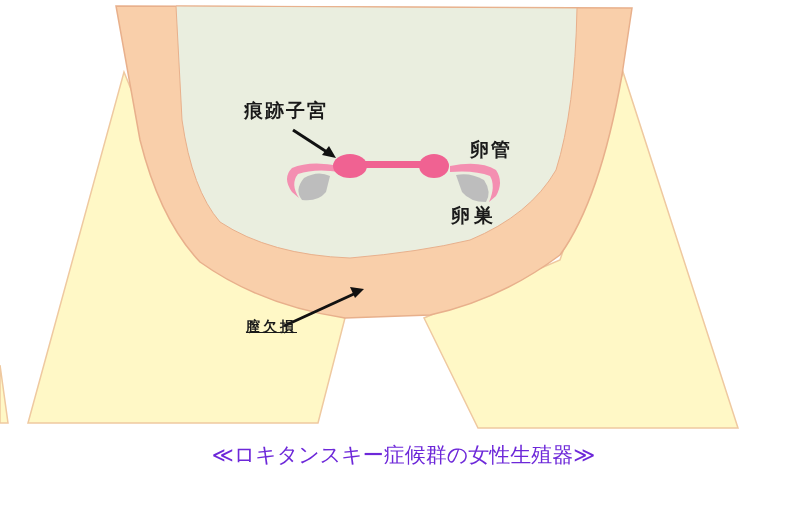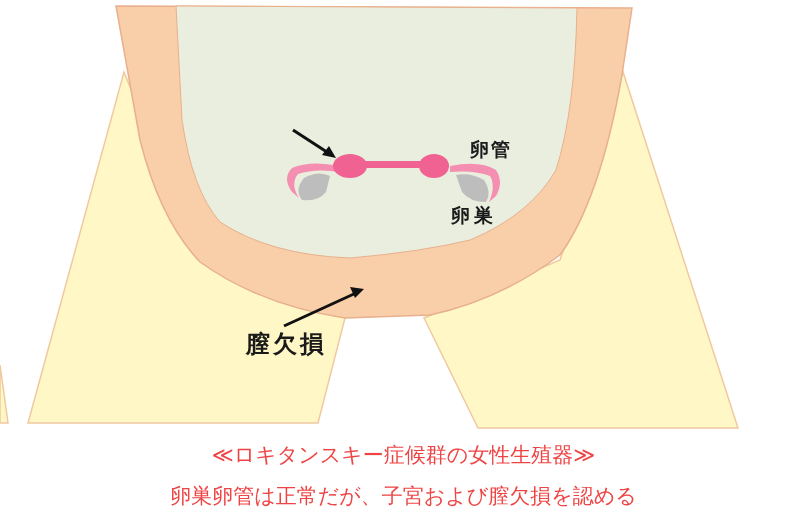--- a/index.html
+++ b/index.html
@@ -1,19 +1,19 @@
 <!DOCTYPE html>
 <html><head>
 <meta charset="utf-8">
 <style>
   html, body { margin: 0; padding: 0; background: #ffffff; }
   body { width: 807px; height: 530px; position: relative; overflow: hidden; font-family: "DejaVu Sans", sans-serif; }
   #stage { position: absolute; left: 0; top: 0; width: 807px; height: 530px; }
   .label { position: absolute; color: #1a1a1a; font-weight: bold; font-size: 19px; letter-spacing: 2px; white-space: nowrap; }
-  .caption { position: absolute; left: 0; width: 807px; text-align: center; color: #ef4444; font-size: 21px; white-space: nowrap; font-family: "DejaVu Sans", sans-serif; }
+  .caption { position: absolute; left: 0; width: 807px; text-align: center; color: #6d28d9; font-size: 21px; white-space: nowrap; font-family: "DejaVu Sans", sans-serif; }
 </style>
 </head>
 <body>
 
 <div id="stage">
   <svg width="807" height="530" viewBox="0 0 807 530">
 
     <polygon points="0,365 8,423 0,423" fill="#FFF8C6" stroke="#EFC9A0" stroke-width="1.5"></polygon>
 
     <polygon points="124,72 200,260 345,318 318,423 28,423" fill="#FFF8C6" stroke="#EFC9A0" stroke-width="1.5"></polygon>
@@ -37,19 +37,19 @@
     <g>
       <line x1="293" y1="130" x2="330" y2="154" stroke="#111" stroke-width="3"></line>
       <polygon points="336,158 322,155 329,146" fill="#111"></polygon>
     </g>
     <g>
       <line x1="284" y1="326" x2="356" y2="293" stroke="#111" stroke-width="3"></line>
       <polygon points="364,289 350,287 355,298" fill="#111"></polygon>
     </g>
   </svg>
 
+  <div class="label" style="left:244px; top:98px;">痕跡子宮</div>
   <div class="label" style="left:470px; top:137px;">卵管</div>
   <div class="label" style="left:438px; top:203px; letter-spacing:4px;margin-left:13px;">卵巣</div>
-  <div class="label" style="left:246px; top:328px; font-size:24px; letter-spacing:3px;">膣欠損</div>
+  <div class="label" style="left:246px; top:318px; font-size:14px; letter-spacing:3px;text-decoration:underline;">膣欠損</div>
 
   <div class="caption" style="top:441px;">≪ロキタンスキー症候群の女性生殖器≫</div>
-  <div class="caption" style="top:482px;">卵巣卵管は正常だが、子宮および膣欠損を認める</div>
 </div>
 
 </body></html>

